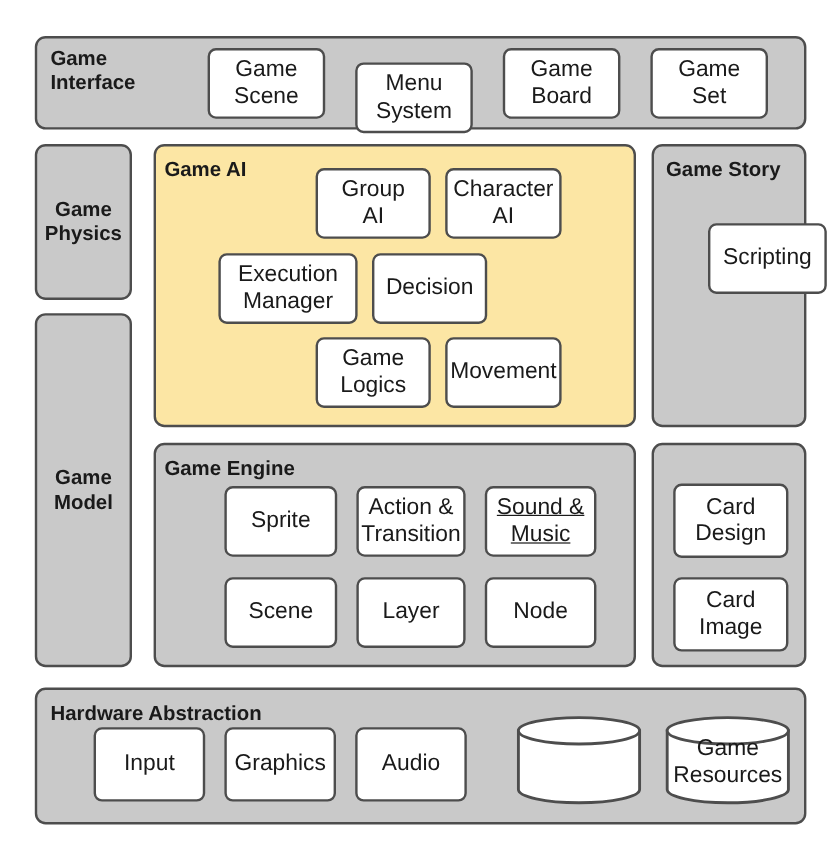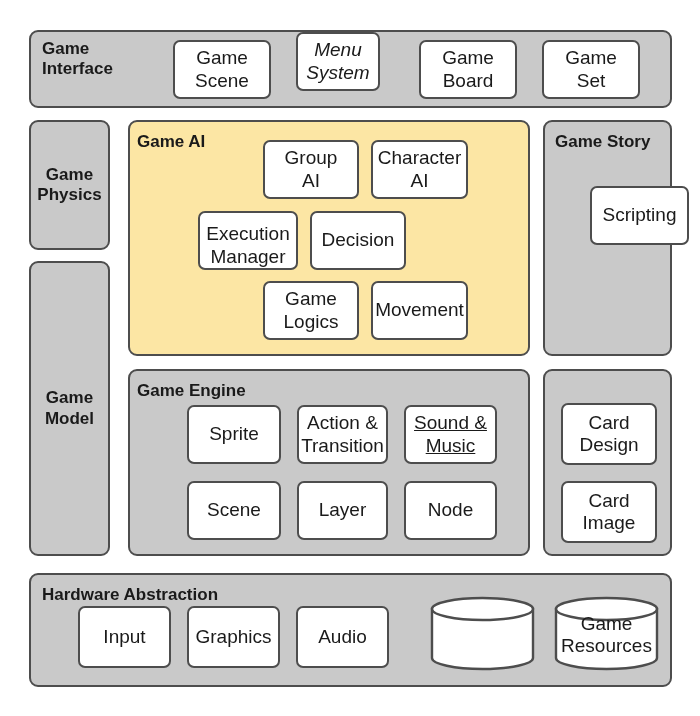--- a/index.html
+++ b/index.html
@@ -97,21 +97,21 @@
 
   <div class="node panel" style="left:29px; top:30px; width:643px; height:78px;">
   </div>
   <div class="panel-title" style="left:42px; top:39px; width:120px;">Game
 Interface</div>
 
   <div class="node leaf" style="left:173px; top:40px; width:98px; height:59px;">
     <span style="white-space:pre-line;">Game
 Scene</span>
   </div>
-  <div class="node leaf" style="left:296px; top:32px; width:84px; height:59px;font-style:italic;">
+  <div class="node leaf" style="left:296px; top:52px; width:98px; height:59px;">
     <span style="white-space:pre-line;">Menu
 System</span>
   </div>
   <div class="node leaf" style="left:419px; top:40px; width:98px; height:59px;">
     <span style="white-space:pre-line;">Game
 Board</span>
   </div>
   <div class="node leaf" style="left:542px; top:40px; width:98px; height:59px;">
     <span style="white-space:pre-line;">Game
 Set</span>
@@ -132,21 +132,21 @@
   <div class="panel-title" style="left:137px; top:132px; width:180px;">Game AI</div>
 
   <div class="node leaf" style="left:263px; top:140px; width:96px; height:59px;">
     <span style="white-space:pre-line;">Group
 AI</span>
   </div>
   <div class="node leaf" style="left:371px; top:140px; width:97px; height:59px;">
     <span style="white-space:pre-line;">Character
 AI</span>
   </div>
-  <div class="node leaf" style="left:198px; top:211px; width:100px; height:59px;align-items:flex-end;">
+  <div class="node leaf" style="left:182px; top:211px; width:116px; height:59px;">
     <span style="white-space:pre-line;">Execution
 Manager</span>
   </div>
   <div class="node leaf" style="left:310px; top:211px; width:96px; height:59px;">
     <span style="white-space:pre-line;">Decision</span>
   </div>
   <div class="node leaf" style="left:263px; top:281px; width:96px; height:59px;">
     <span style="white-space:pre-line;">Game
 Logics</span>
   </div>

